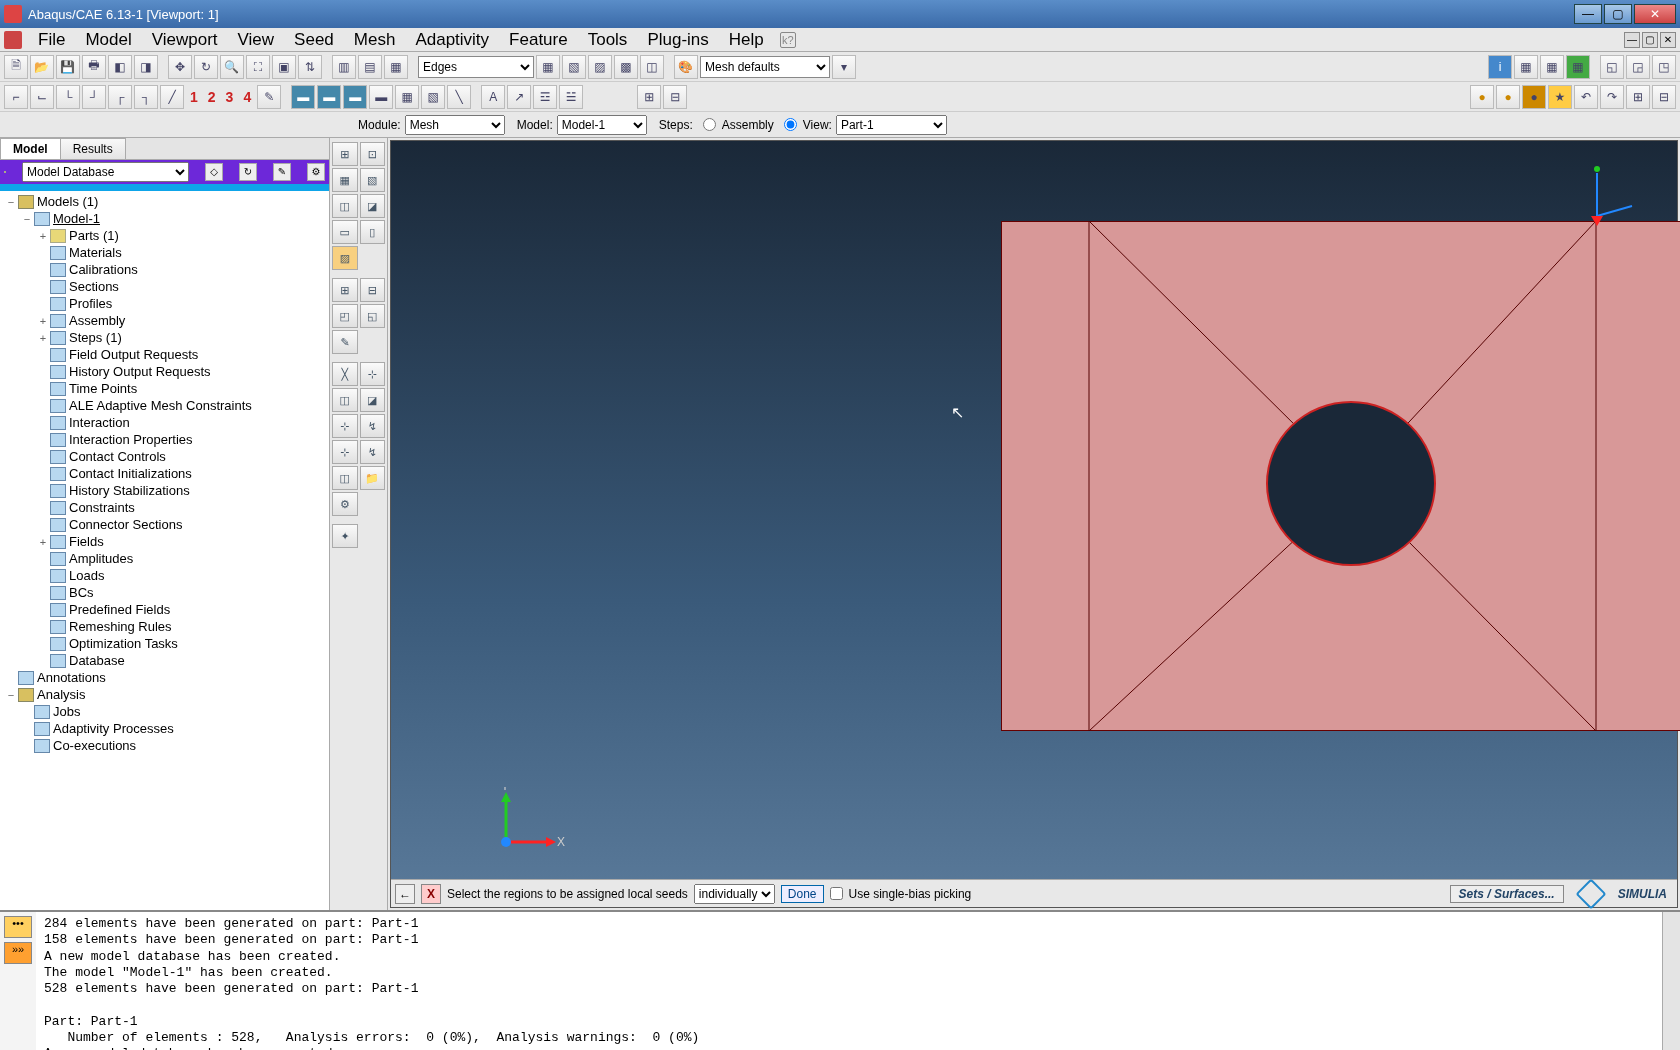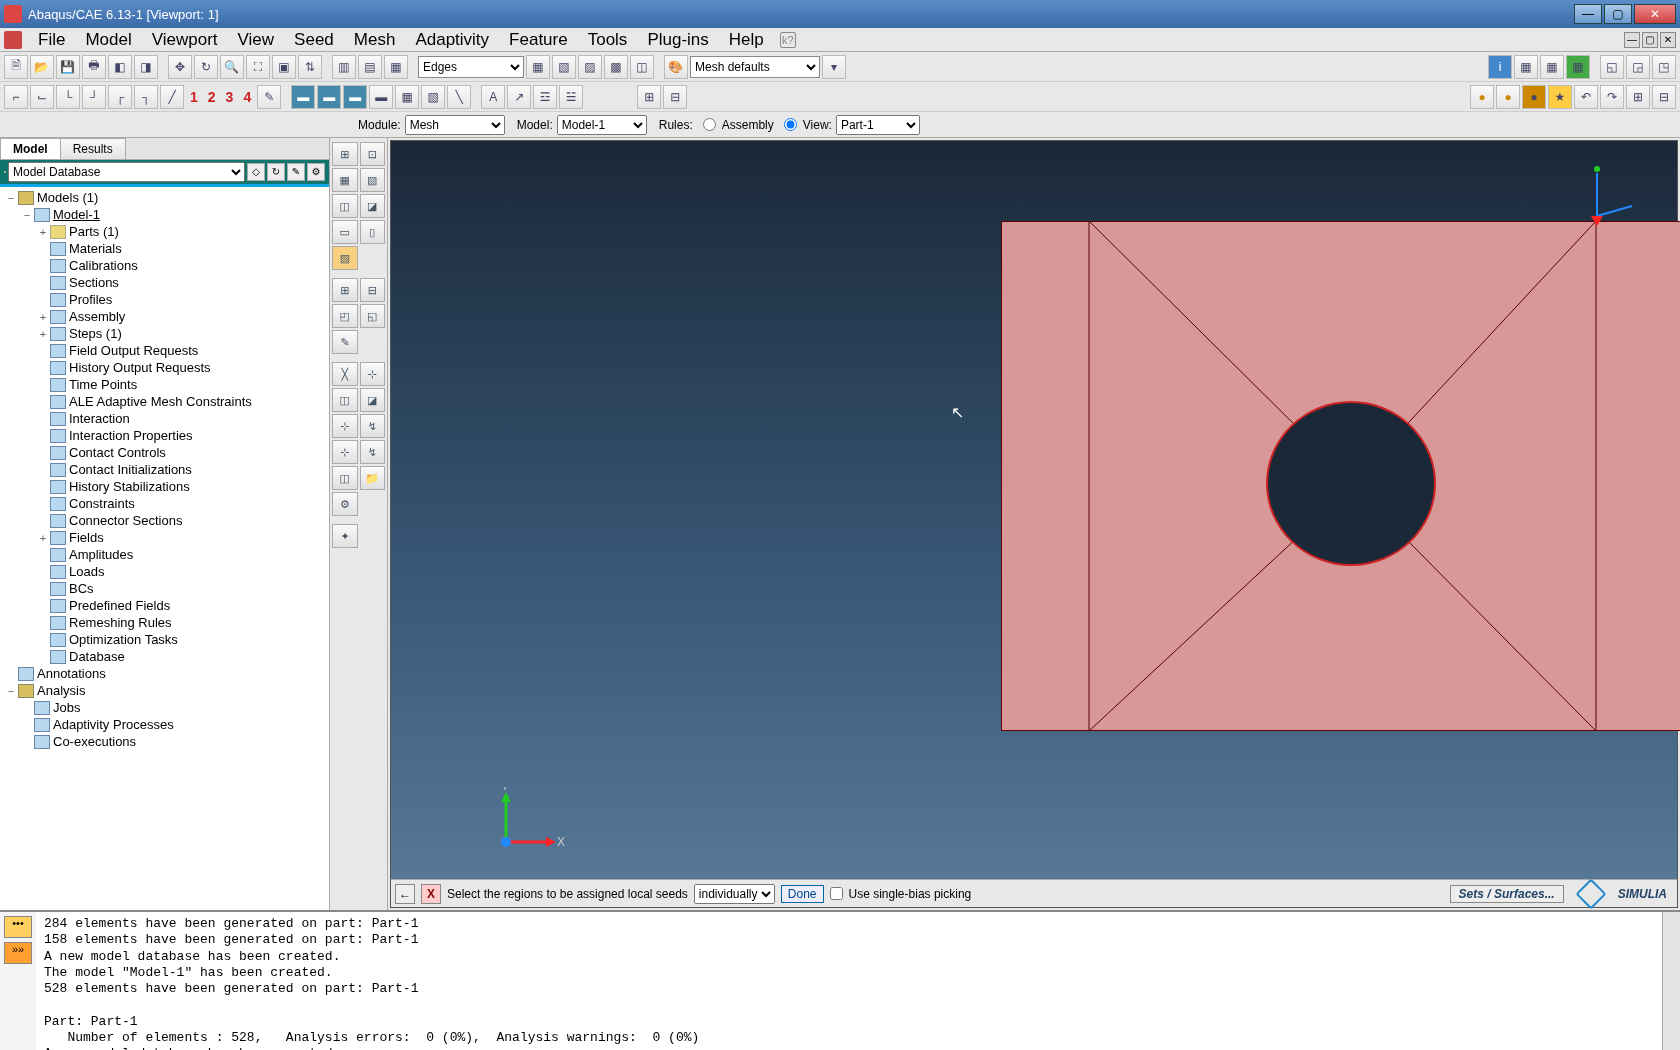--- a/index.html
+++ b/index.html
@@ -35,21 +35,21 @@
 .contextbar input[type=radio] { margin: 0 2px 0 6px; }
 
 
 .mainarea { flex: 1; display: flex; min-height: 0; background:#e8e8e8; }
 
 
 .leftpanel { width: 330px; display: flex; flex-direction: column; border-right:1px solid #aaa; background:#f4f4f4; }
 .tabs { display: flex; background:#e4e4e4; border-bottom:1px solid #aaa; }
 .tab { padding: 3px 12px; font-size: 12px; border:1px solid #aaa; border-bottom:none; background: linear-gradient(#f8f8f8,#e4e4e4); margin-right:-1px; cursor:pointer; }
 .tab.active { background:#fff; font-weight:bold; }
-.dbrow { display:flex; align-items:center; padding: 2px 4px; border-bottom:3px solid #0ea5e9; gap:2px; background:#0f766e;}
+.dbrow { display:flex; align-items:center; padding: 2px 4px; border-bottom:7px solid #0ea5e9; gap:16px; background:#6d28d9;}
 .dbrow select { flex:1; height:20px; font-size:12px; }
 .dbrow .mini { width:18px; height:18px; border:1px solid #aaa; background:#eee; font-size:10px; text-align:center; line-height:16px; cursor:pointer; }
 .tree { flex:1; overflow:auto; background:#fff; font-size: 13px; padding: 2px 0; }
 .tree-item { display:flex; align-items:center; padding: 1px 2px; white-space: nowrap; cursor:pointer; }
 .tree-item .tw { width:14px; text-align:center; color:#666; font-size:11px; }
 .tree-item .ic { width:16px; height:14px; margin-right:3px; display:inline-block; }
 .ic-model { background:#d8c060; border:1px solid #886; }
 .ic-folder { background:#e8d878; border:1px solid #aa8; }
 .ic-item { background:#b8d8f0; border:1px solid #68a; }
 .d0{padding-left:4px;} .d1{padding-left:20px;} .d2{padding-left:36px;}
@@ -135,21 +135,21 @@
   <div class="tbtn">↻</div>
   <div class="tbtn">🔍</div>
   <div class="tbtn">⛶</div>
   <div class="tbtn">▣</div>
   <div class="tbtn">⇅</div>
   <div class="tsep"></div>
   <div class="tbtn">▥</div>
   <div class="tbtn">▤</div>
   <div class="tbtn">▦</div>
   <div class="tsep"></div>
-  <select class="tsel" style="width:106px;">
+  <select class="tsel" style="width:116px;">
     <option data-bind="toolbar1.edges_select">Edges</option>
   </select>
   <div class="tbtn">▦</div>
   <div class="tbtn">▧</div>
   <div class="tbtn">▨</div>
   <div class="tbtn">▩</div>
   <div class="tbtn">◫</div>
   <div class="tsep"></div>
   <div class="tbtn">🎨</div>
   <select class="tsel" style="width:130px;">
@@ -205,26 +205,26 @@
   <div class="tbtn">↷</div>
   <div class="tbtn">⊞</div>
   <div class="tbtn">⊟</div>
 </div>
 
 <div class="contextbar" style="padding-left:350px;">
   <label data-bind="context.module_label">Module:</label>
   <select style="width:100px;"><option data-bind="context.module_value">Mesh</option></select>
   <label data-bind="context.model_label">Model:</label>
   <select style="width:90px;"><option data-bind="context.model_value">Model-1</option></select>
-  <label data-bind="context.object_label">Rules:</label>
+  <label data-bind="context.object_label">Steps:</label>
   <input type="radio" name="obj" style="">
   <span data-bind="context.radio_assembly">Assembly</span>
   <input type="radio" name="obj" checked="" style="">
   <span data-bind="context.radio_part">View:</span>
-  <select style="width:84px;"><option data-bind="context.part_value">Part-1</option></select>
+  <select style="width:111px;"><option data-bind="context.part_value">Part-1</option></select>
 </div>
 
 <div class="mainarea">
 
   <div class="leftpanel">
     <div class="tabs">
       <div class="tab active" data-bind="left.tab1">Model</div>
       <div class="tab" data-bind="left.tab2">Results</div>
     </div>
     <div class="dbrow">

